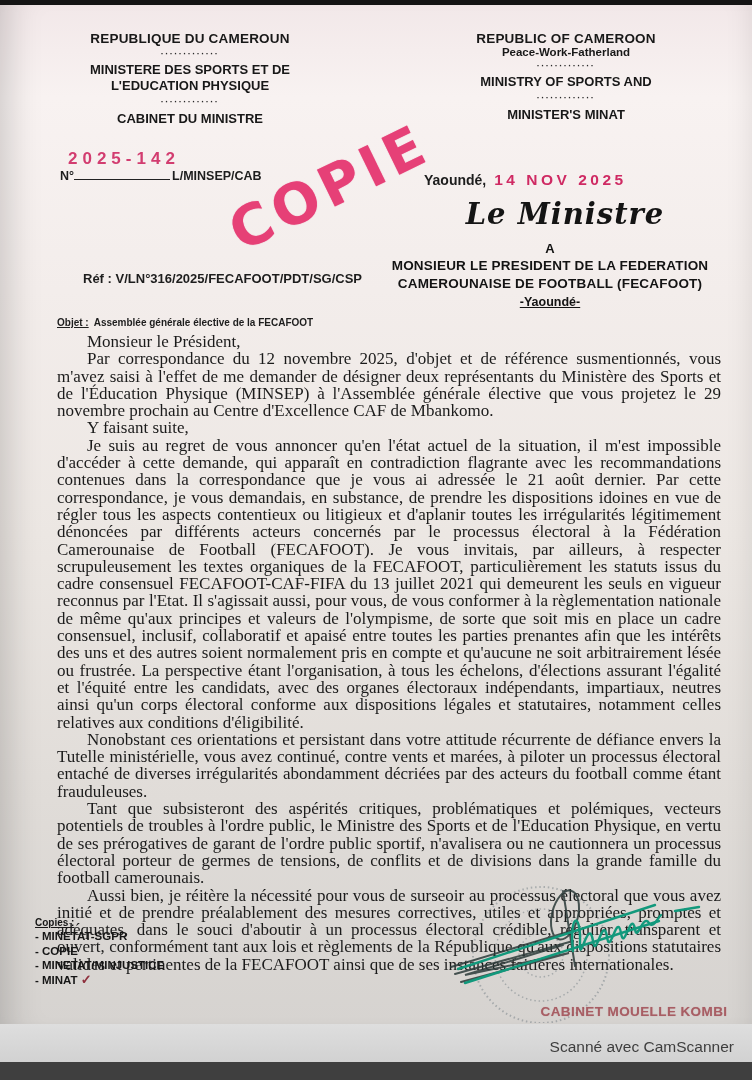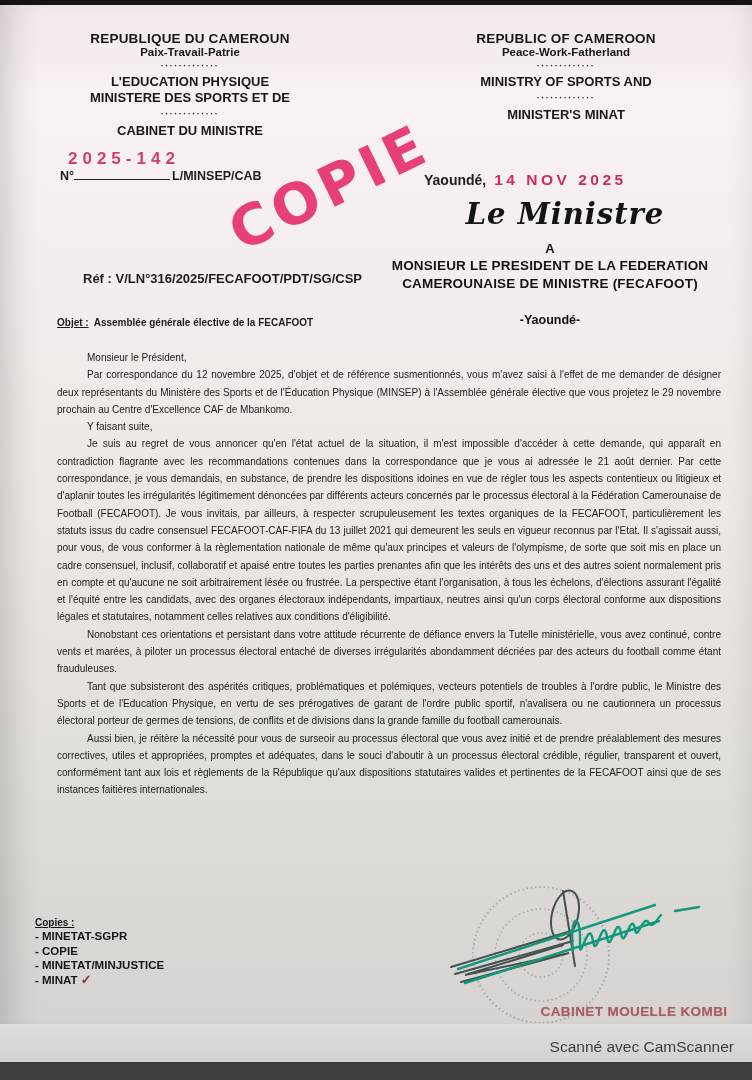--- a/index.html
+++ b/index.html
@@ -34,29 +34,29 @@
          color:var(--stamp-pink,#e5336e);letter-spacing:5px;opacity:.93;
          font-family:"DejaVu Sans",sans-serif;text-shadow:0 0 1px rgba(229,51,110,.6);}
 
   .minister{position:absolute;left:395px;top:192px;width:340px;text-align:center;
             font-family:"DejaVu Serif",serif;font-style:italic;font-weight:bold;
             font-size:29px;color:#141414;letter-spacing:1px;}
 
   .recipient{position:absolute;left:348px;top:236px;width:404px;text-align:center;color:#131313;}
   .recipient .to{font-size:13px;font-weight:bold;line-height:16px;}
   .recipient .r1{font-size:13.5px;font-weight:bold;line-height:18px;letter-spacing:.2px;}
-  .recipient .city{font-size:12.5px;font-weight:bold;margin-top:20px;}
+  .recipient .city{font-size:12.5px;font-weight:bold;text-decoration:underline;margin-top:2px;}
 
   .refline{position:absolute;left:57px;top:266px;font-size:13px;font-weight:bold;white-space:nowrap;padding-left:26px;}
   .objet{position:absolute;left:57px;top:312px;font-size:10px;white-space:nowrap;}
   .objet .lbl{font-weight:bold;text-decoration:underline;}
   .objet .val{font-weight:bold;margin-left:5px;}
 
-  .bodytext{position:absolute;left:57px;top:344px;width:664px;
-            font-size:10px;line-height:17.3px;text-align:justify;color:#1b1b1b;}
+  .bodytext{position:absolute;left:57px;top:328px;width:664px;
+            font-size:17px;line-height:17.3px;text-align:justify;color:#1b1b1b;font-family:Liberation Serif, serif;}
   .bodytext p{margin:0;text-indent:30px;}
 
   .copies{position:absolute;left:35px;top:912px;font-size:11.5px;font-weight:bold;color:#161616;}
   .copies .lbl{font-size:10px;text-decoration:underline;margin-bottom:1px;}
   .copy-item{line-height:14.5px;white-space:nowrap;}
   .copy-item .check{color:var(--check-red,#8e2f3c);font-size:13px;}
 
   .sig{position:absolute;left:413px;top:866px;width:320px;height:152px;}
   .sig-name{position:absolute;left:534px;top:999px;width:200px;text-align:center;
             font-size:13.5px;font-weight:bold;color:var(--name-maroon,#a04a52);
@@ -73,24 +73,23 @@
 </head>
 <body>
 
 <div class="stage">
   <div class="topbar"></div>
 
   <div class="page">
 
     <div class="hdr" style="left:42px;top:26px;width:296px;">
       <div class="l1">REPUBLIQUE DU CAMEROUN</div>
-      <div class="l2">Paix-Travail-Patrie</div>
       <div class="dots">·············</div>
+      <div class="l3">MINISTERE DES SPORTS ET DE</div>
       <div class="l3">L'EDUCATION PHYSIQUE</div>
-      <div class="l3">MINISTERE DES SPORTS ET DE</div>
       <div class="dots">·············</div>
       <div class="l4">CABINET DU MINISTRE</div>
     </div>
     <div class="numstamp">2025-142</div>
     <div class="numline">
       <span>N°</span><span class="blank"></span><span>L/MINSEP/CAB</span>
     </div>
 
     <div class="hdr" style="left:398px;top:26px;width:336px;">
       <div class="l1">REPUBLIC OF CAMEROON</div>
@@ -104,21 +103,21 @@
       <span>Yaoundé,</span><span class="stamp">14 NOV 2025</span>
     </div>
 
     <div class="copie">COPIE</div>
 
     <div class="minister">Le Ministre</div>
 
     <div class="recipient">
       <div class="to">A</div>
       <div class="r1">MONSIEUR LE PRESIDENT DE LA FEDERATION</div>
-      <div class="r1">CAMEROUNAISE DE MINISTRE (FECAFOOT)</div>
+      <div class="r1">CAMEROUNAISE DE FOOTBALL (FECAFOOT)</div>
       <div class="city">-Yaoundé-</div>
     </div>
 
     <div class="refline">
       <span>Réf :</span>
       <span>V/LN°316/2025/FECAFOOT/PDT/SG/CSP</span>
     </div>
 
     <div class="objet">
       <span class="lbl">Objet :</span><span class="val">Assemblée générale élective de la FECAFOOT</span>

